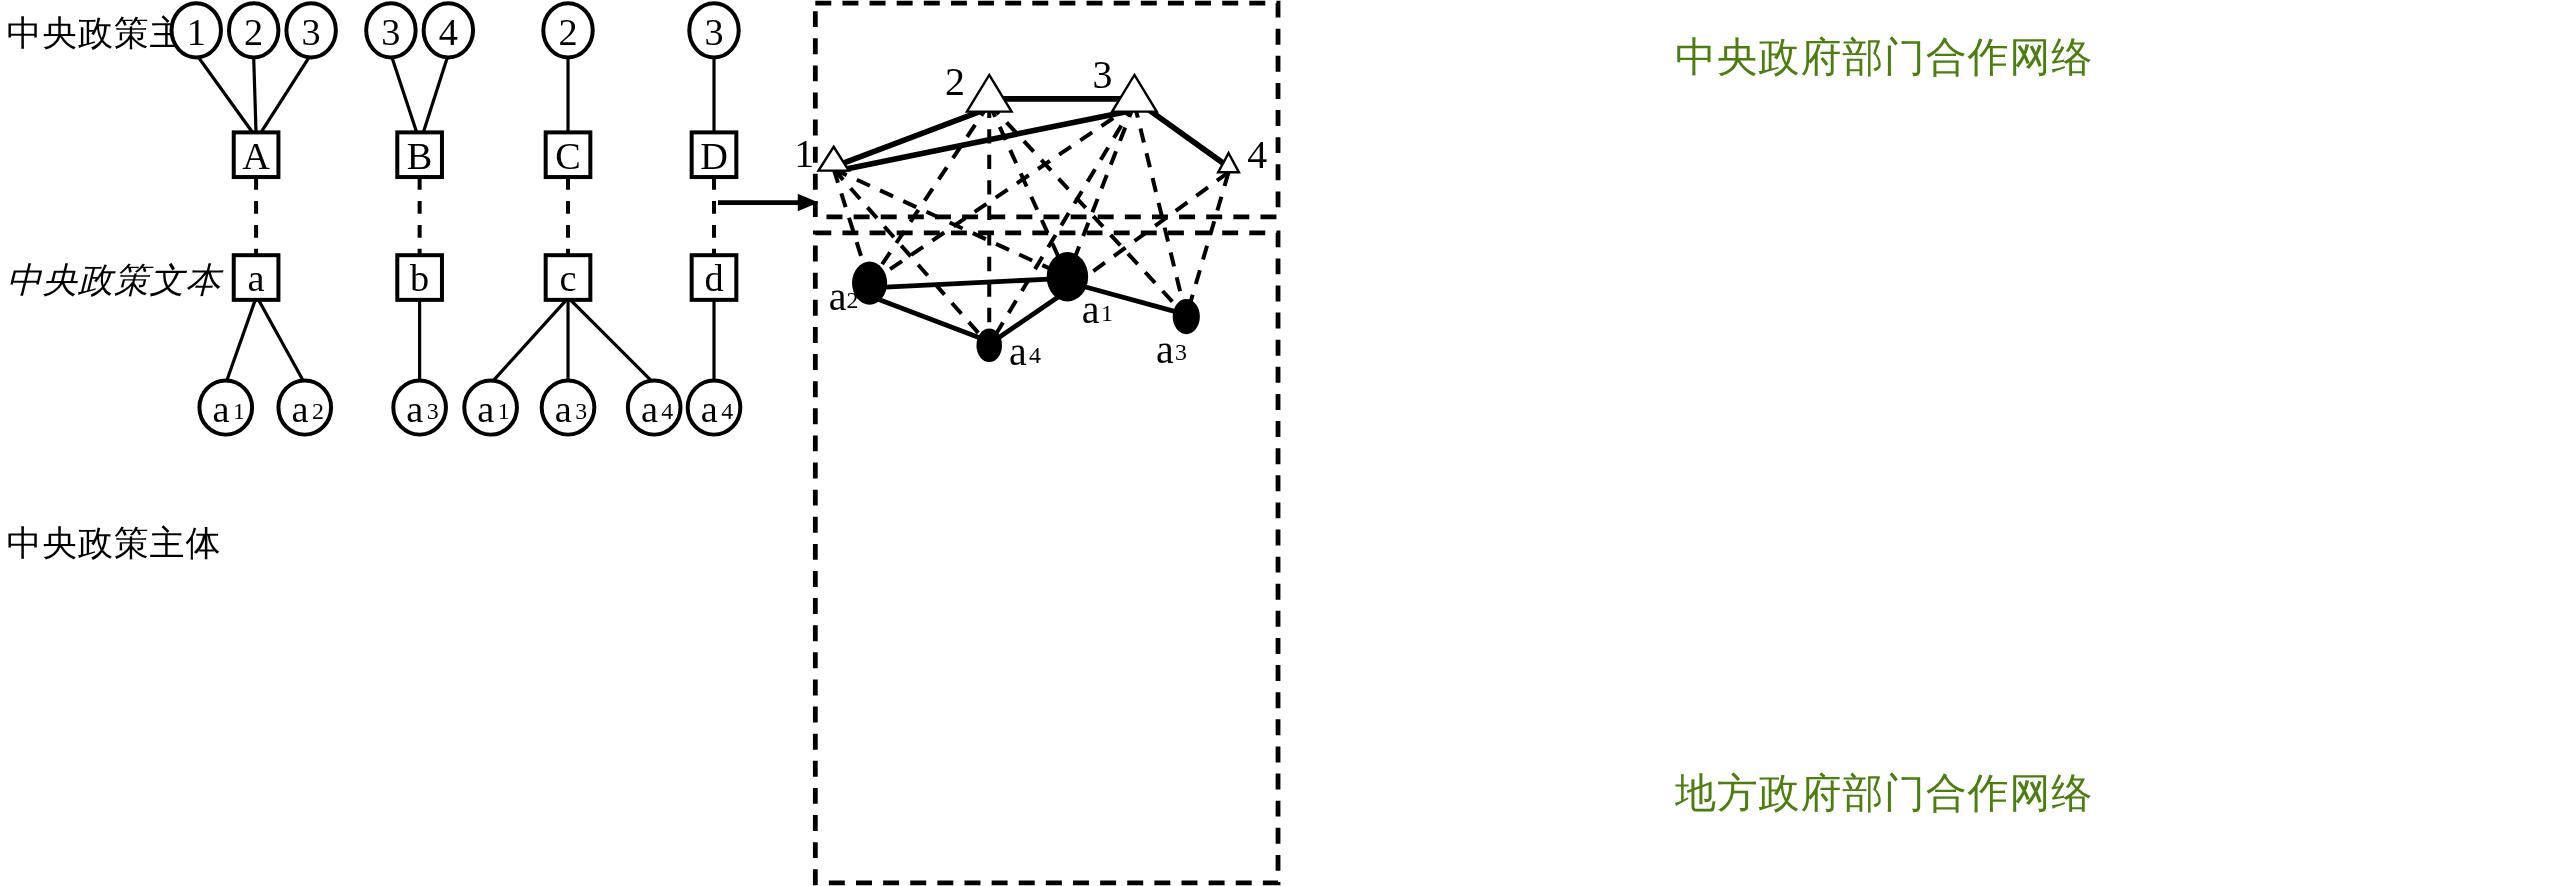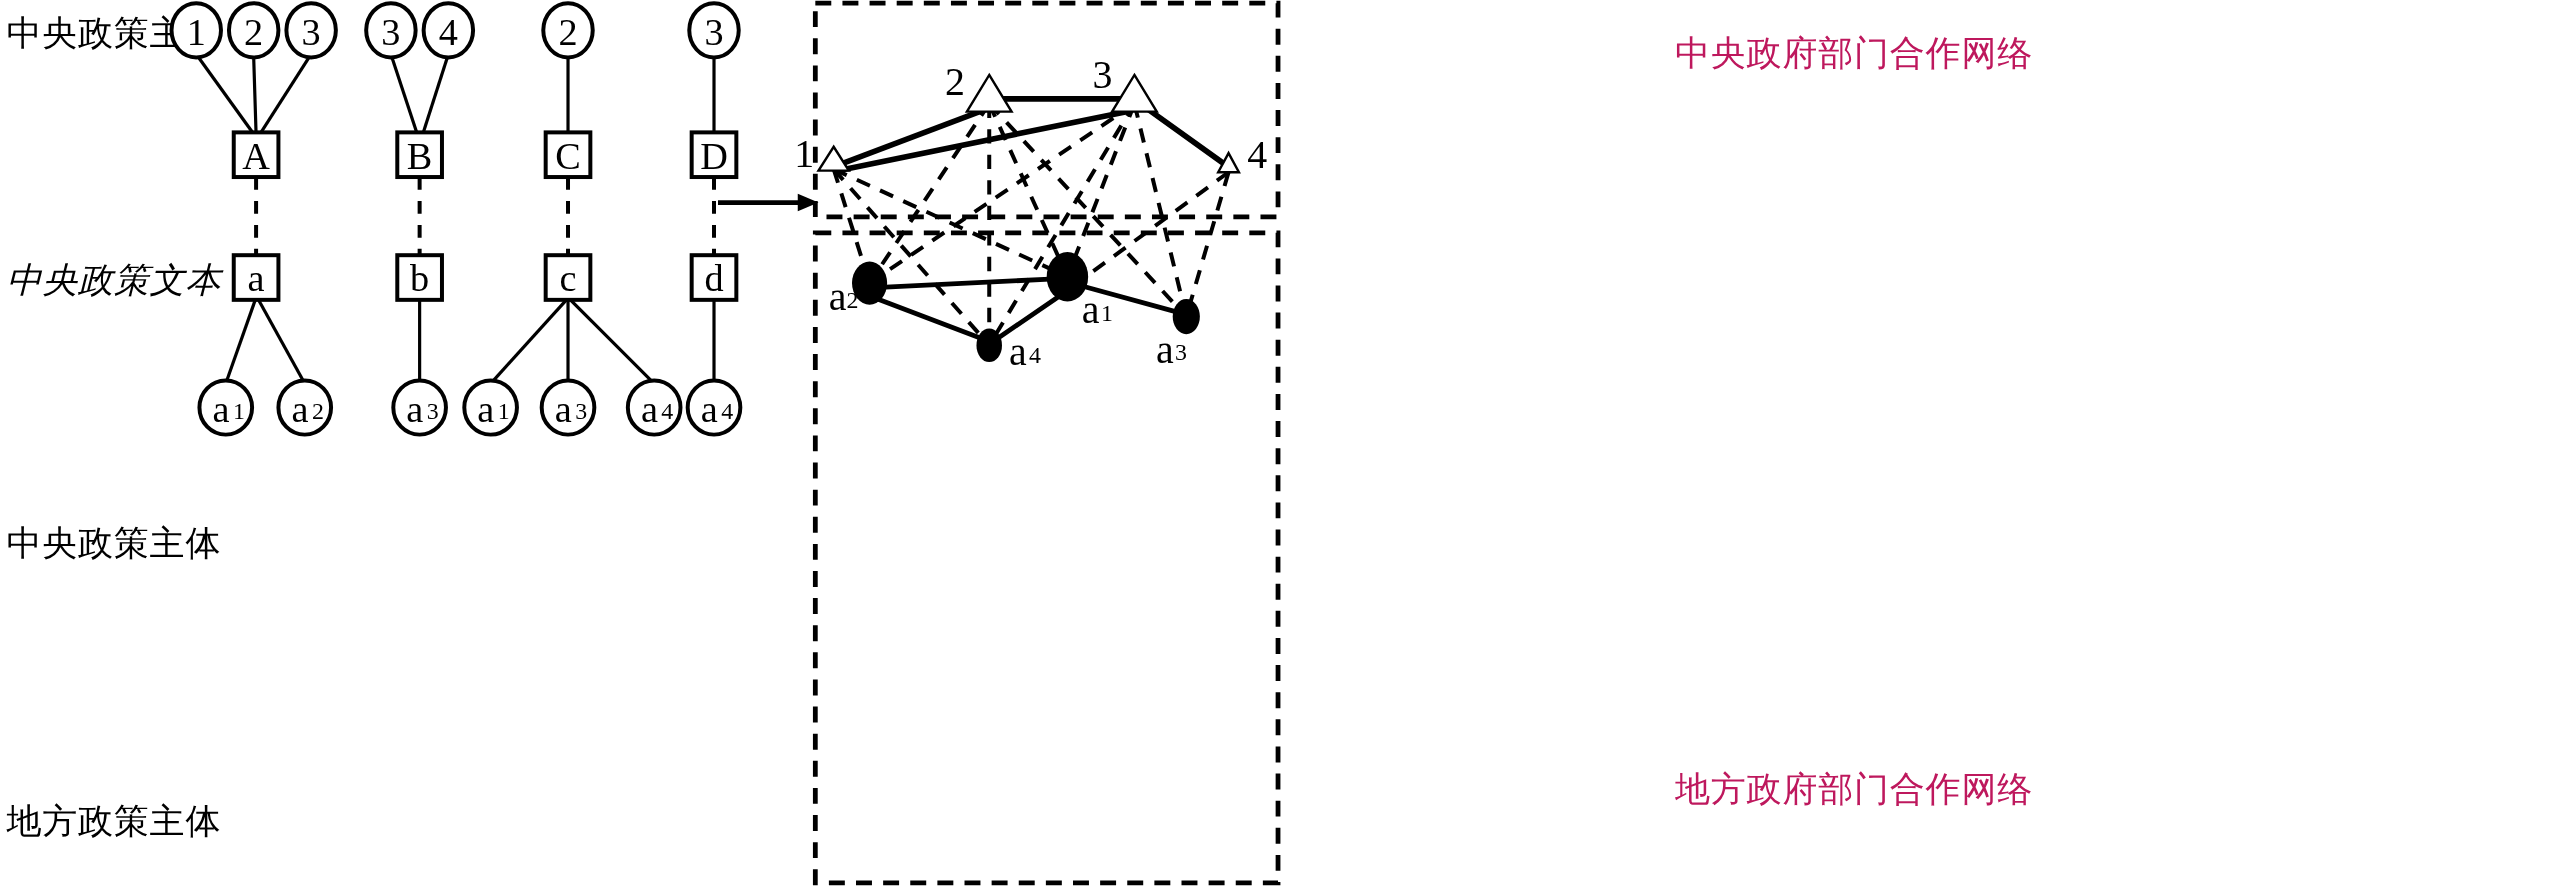--- a/index.html
+++ b/index.html
@@ -28,22 +28,22 @@
     position: absolute;
     font-family: "DejaVu Sans", "Liberation Sans", sans-serif;
     font-size: 35px;
     color: #000;
     white-space: nowrap;
     letter-spacing: 0.8px;
   }
   .paneltitle {
     position: absolute;
     font-family: Liberation Serif, serif;
-    font-size: 35px;
-    color: #be185d;
+    font-size: 41px;
+    color: #4d7c0f;
     white-space: nowrap;
     letter-spacing: 0.8px;
   }
   text {
     font-family: "Liberation Serif", "DejaVu Serif", serif;
     fill: #000;
   }
   .nodetext {
     font-size: 48px;
     text-anchor: middle;
@@ -59,21 +59,20 @@
   }
 </style>
 </head>
 <body>
 
 <div id="root">
 
   <div class="rowlabel" style="left:6.4px; top:9.6px;">中央政策主体</div>
   <div class="rowlabel" style="left:6.4px; top:257px;font-style:italic;">中央政策文本</div>
   <div class="rowlabel" style="left:6.4px; top:520px;">中央政策主体</div>
-  <div class="rowlabel" style="left:6.4px; top:798px;">地方政策主体</div>
 
   <div class="paneltitle" style="left:1675px; top:30px;">中央政府部门合作网络</div>
   <div class="paneltitle" style="left:1675px; top:766px;">地方政府部门合作网络</div>
 
   <svg class="layer" viewBox="0 0 3229 1111" preserveAspectRatio="none">
 
     <g stroke="#000" stroke-width="4" fill="none">
       <line x1="246" y1="68" x2="318" y2="168"></line>
       <line x1="318" y1="72" x2="321" y2="168"></line>
       <line x1="390" y1="68" x2="326" y2="168"></line>

